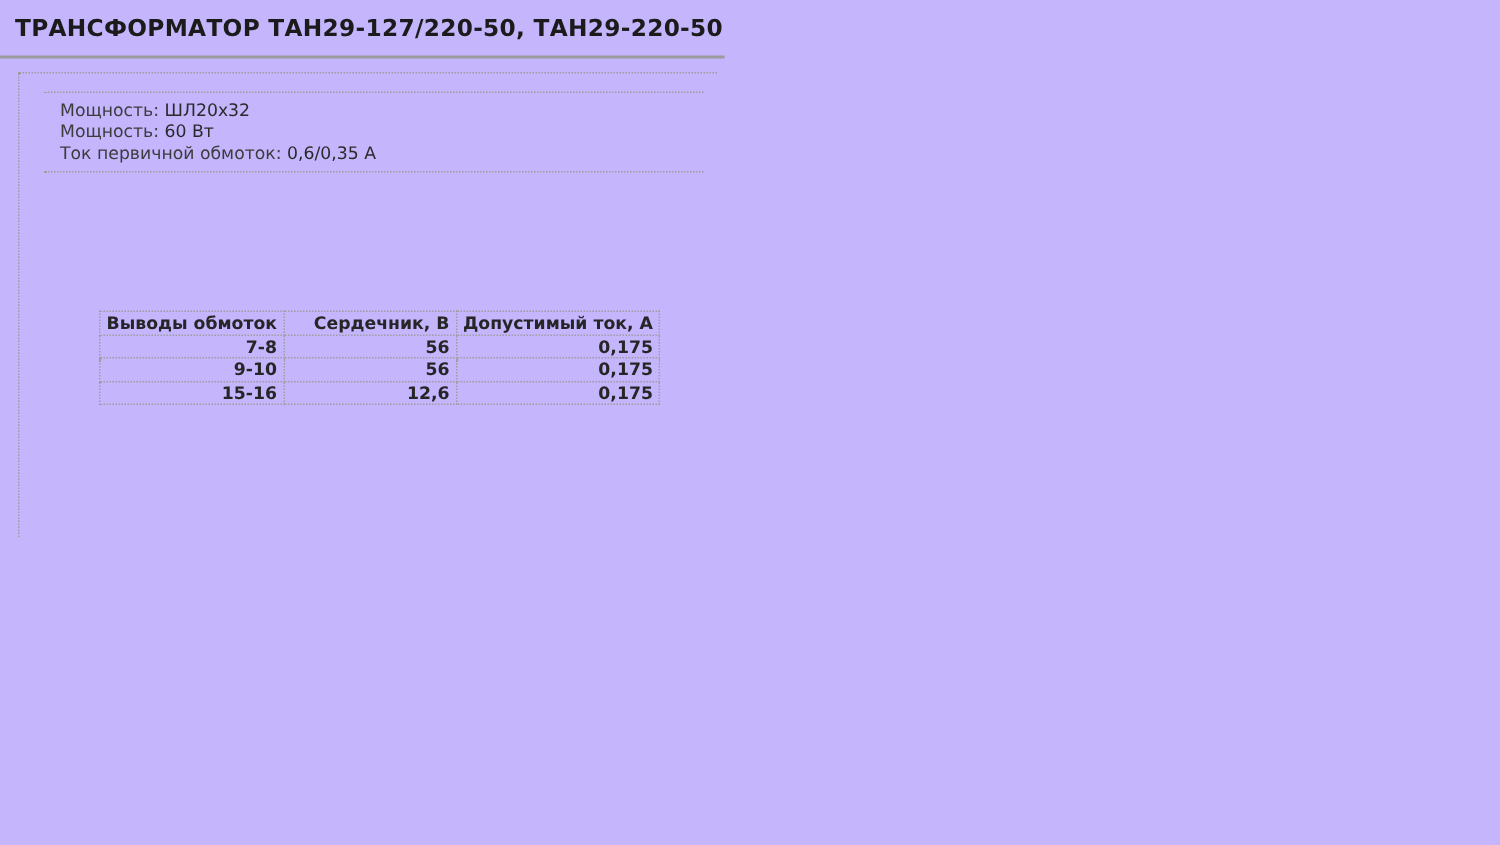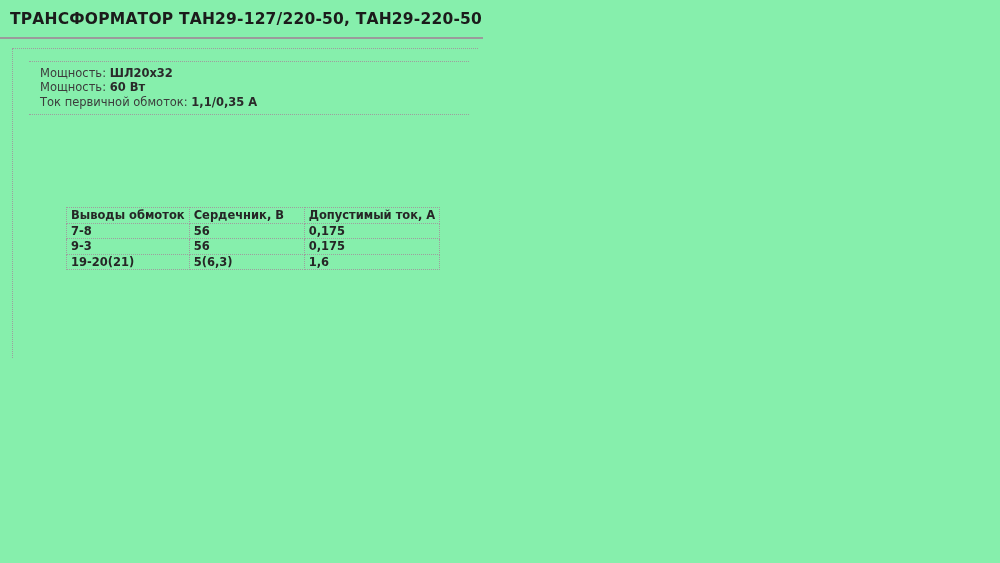--- a/index.html
+++ b/index.html
@@ -6,21 +6,21 @@
   html, body { background: #ffffff; }
   body {
     width: 1000px; height: 563px;
     font-family: "DejaVu Sans", "Liberation Sans", sans-serif;
     position: relative;
     overflow: hidden;
   }
   .screen {
     position: absolute; left: 0; top: 0;
     width: 1000px; height: 563px;
-    background: #86efac;
+    background: #c4b5fd;
   }
   .page-title {
     position: absolute; left: 10px; top: 10px;
     width: 480px;
     font-size: 15.5px; font-weight: bold;
     color: #1b1b1b;
     letter-spacing: 0.2px;
     white-space: nowrap;
   }
   .title-rule {
@@ -41,34 +41,34 @@
     border-bottom: 1px dotted #9e9e9e;
     padding: 4px 0 5px 11px;
   }
   .spec-line {
     font-size: 11.5px;
     line-height: 14.3px;
     color: #3c3c3c;
     white-space: nowrap;
   }
   .spec-line .spec-value {
-    font-weight: bold;
+    font-weight: normal;
     color: #2a2a2a;
   }
   .windings-table {
     position: absolute; left: 53px; top: 158px;
     border-collapse: collapse;
     table-layout: fixed;
   }
   .windings-table th, .windings-table td {
     border: 1px dotted #9e9e9e;
     font-size: 11.5px;
     font-weight: bold;
     color: #262626;
-    text-align: left;
+    text-align: right;
     vertical-align: middle;
     height: 15.5px;
     padding: 0 4px;
     white-space: nowrap;
   }
   .col-leads   { width: 115px; }
   .col-voltage { width: 115px; }
   .col-current { width: 133px; }
 </style>
 </head>
@@ -85,46 +85,46 @@
       <div class="spec-line">
         <span>Мощность:</span>
         <span class="spec-value">ШЛ20х32</span>
       </div>
       <div class="spec-line">
         <span>Мощность:</span>
         <span class="spec-value">60 Вт</span>
       </div>
       <div class="spec-line">
         <span>Ток первичной обмоток:</span>
-        <span class="spec-value">1,1/0,35 А</span>
+        <span class="spec-value">0,6/0,35 А</span>
       </div>
     </div>
 
     <table class="windings-table">
       <thead>
         <tr>
           <th class="col-leads">Выводы обмоток</th>
           <th class="col-voltage">Сердечник, В</th>
           <th class="col-current">Допустимый ток, А</th>
         </tr>
       </thead>
       <tbody>
         <tr>
           <td>7-8</td>
           <td>56</td>
           <td>0,175</td>
         </tr>
         <tr>
-          <td>9-3</td>
+          <td>9-10</td>
           <td>56</td>
           <td>0,175</td>
         </tr>
         <tr>
-          <td>19-20(21)</td>
-          <td>5(6,3)</td>
-          <td>1,6</td>
+          <td>15-16</td>
+          <td>12,6</td>
+          <td>0,175</td>
         </tr>
       </tbody>
     </table>
 
   </div>
 
 </div>
 
 </body></html>

